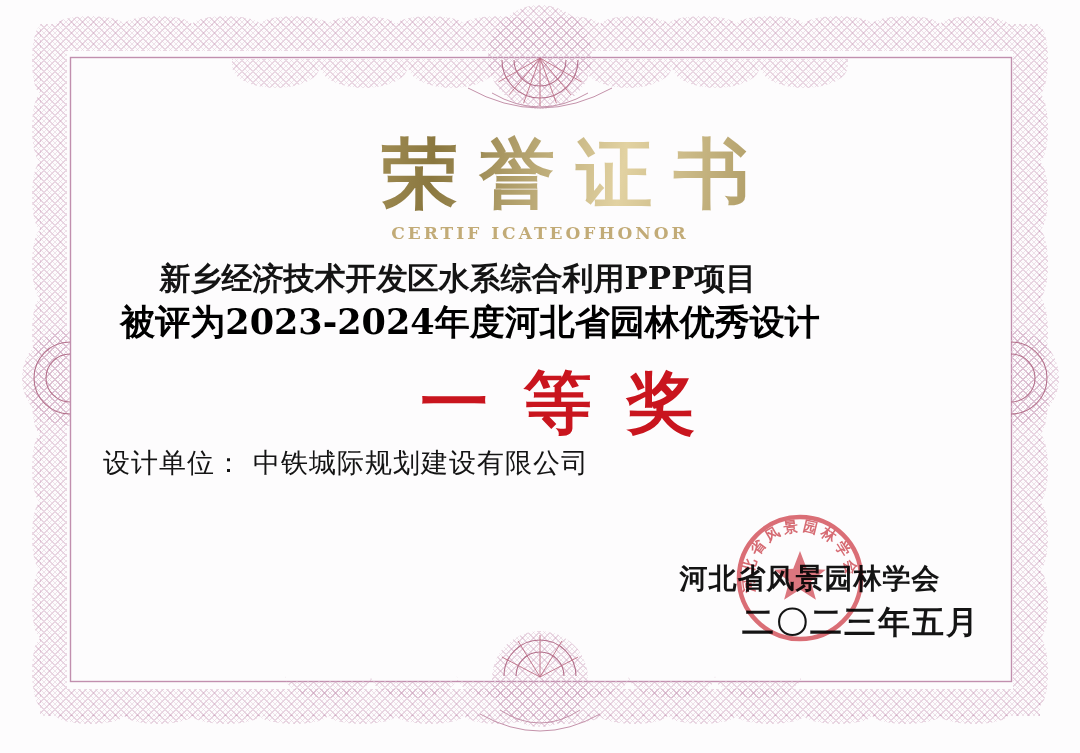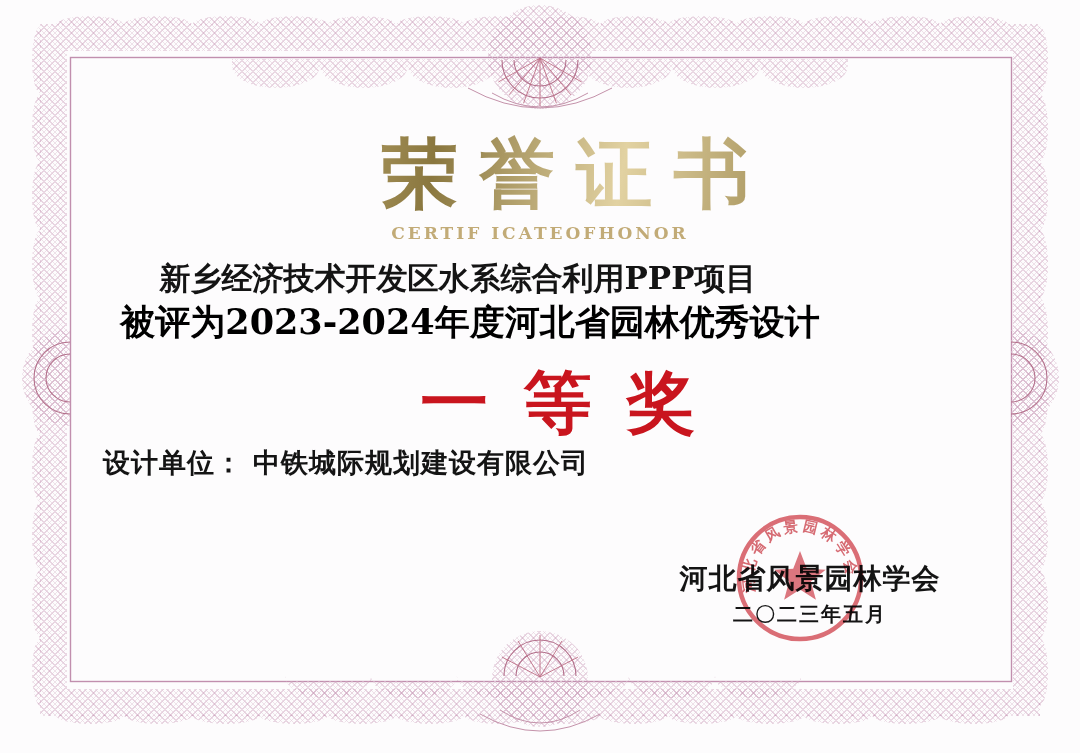--- a/index.html
+++ b/index.html
@@ -37,30 +37,30 @@
     font-size:35px;font-weight:bold;color:#000000;
   }
   .award{
     left:0;top:358px;width:1080px;text-align:center;
     font-size:68px;font-weight:bold;letter-spacing:.52em;padding-left:.52em;
     color:#c9151e;
   }
   .designer{
     left:103px;top:445px;
     font-family:"DejaVu Sans","Liberation Sans",sans-serif;
-    font-size:27px;font-weight:700;color:#141414;letter-spacing:1px;
+    font-size:27px;font-weight:400;color:#141414;letter-spacing:1px;
   }
   .designer .name{margin-left:10px;}
   .issuer{
     left:640px;top:560px;width:340px;text-align:center;
     font-size:28px;font-weight:600;color:#141414;letter-spacing:1px;
   }
   .issue-date{
-    left:640px;top:601px;width:340px;text-align:center;
-    font-size:20px;font-weight:600;color:#141414;letter-spacing:2px;
+    left:640px;top:601px;width:340px;text-align:right;
+    font-size:32px;font-weight:600;color:#141414;letter-spacing:2px;
   }
   svg.seal{
     position:absolute;left:714px;top:492px;z-index:4;
     mix-blend-mode:multiply;opacity:.85;
   }
 </style>
 </head>
 <body>
 
 <div class="stage">

